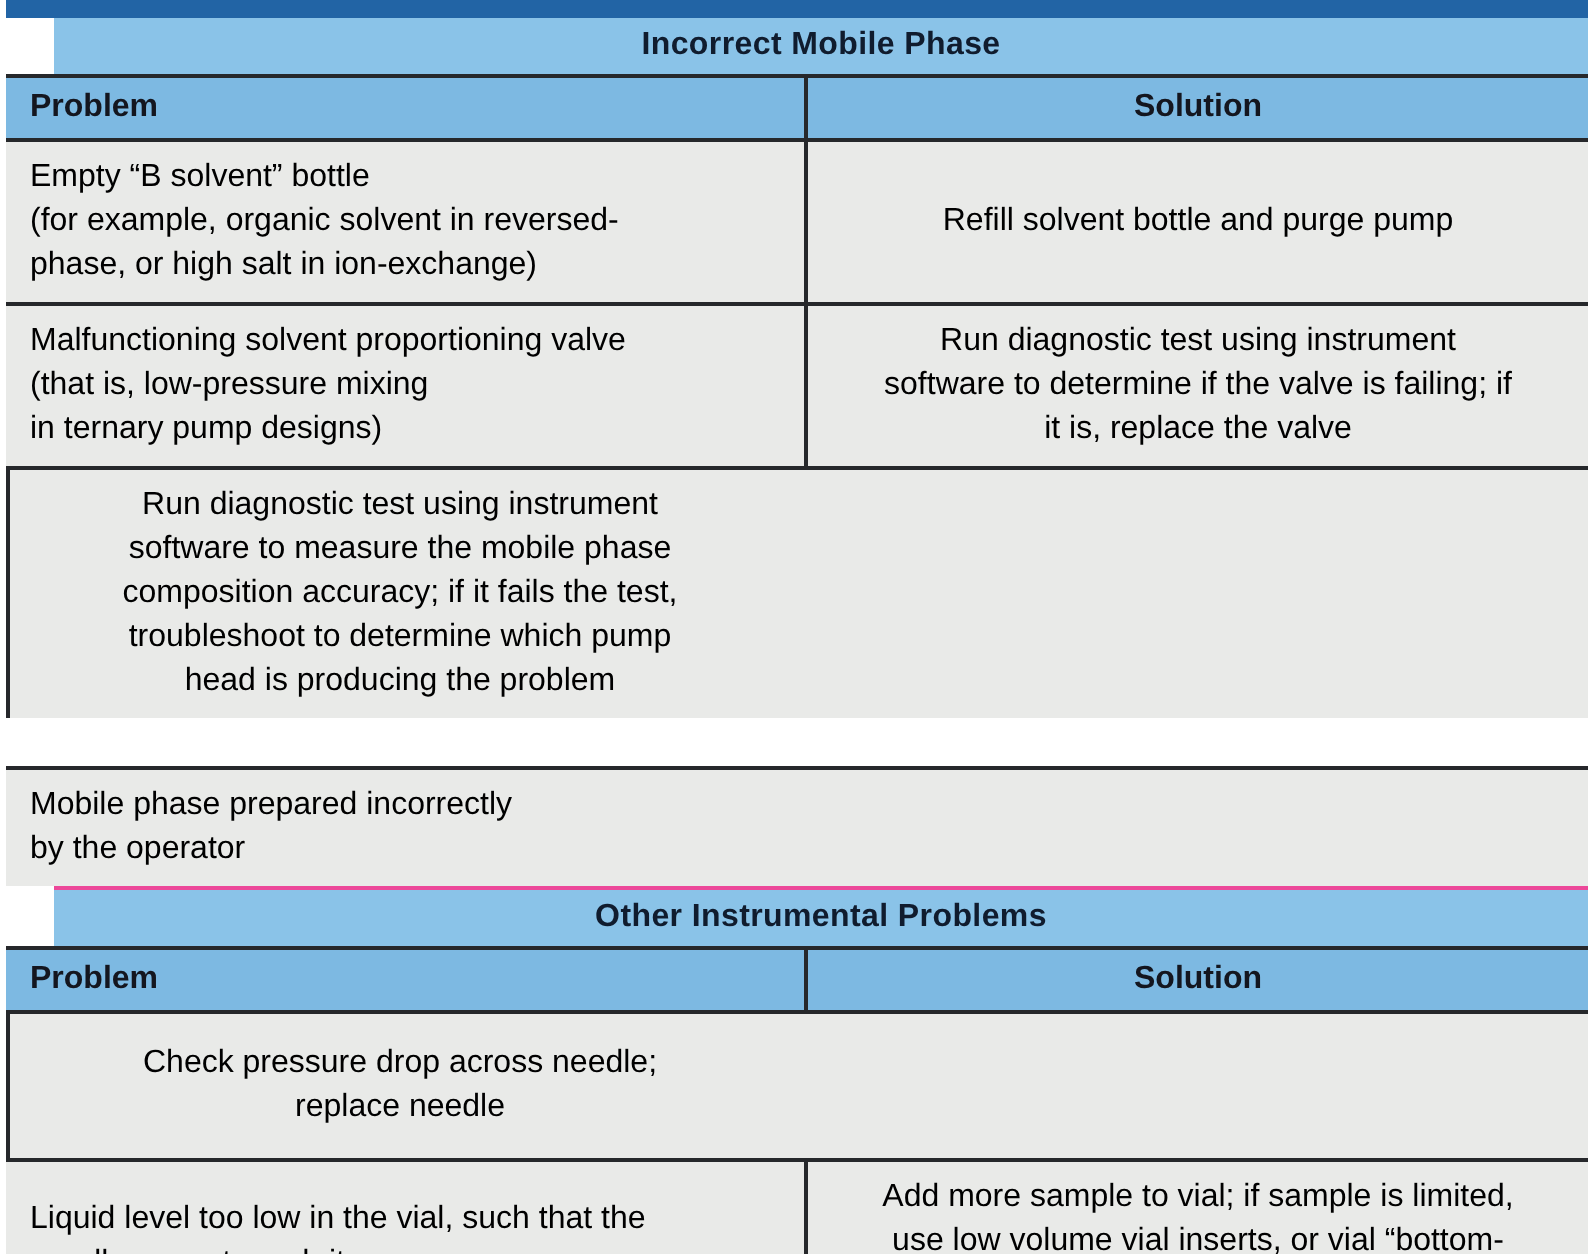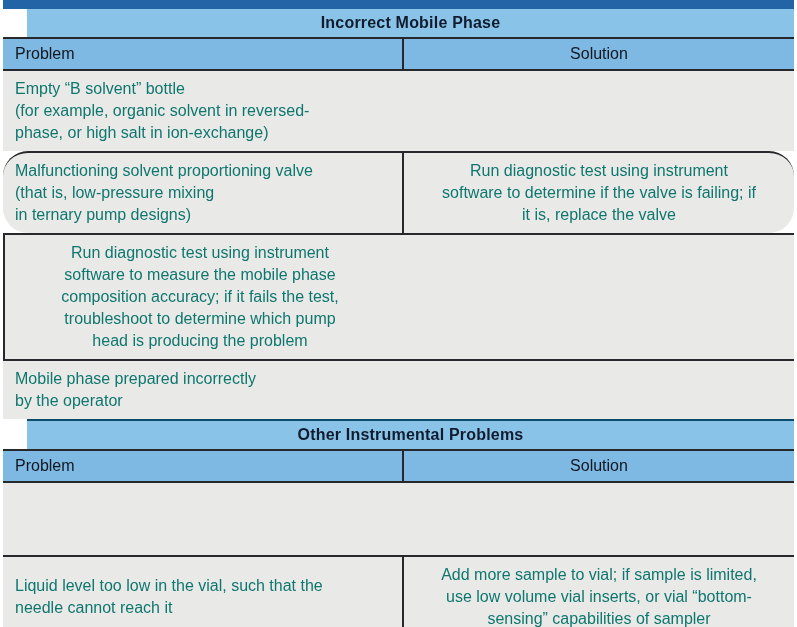--- a/index.html
+++ b/index.html
@@ -35,72 +35,73 @@
   .header-row, .data-row {
     display: flex;
     border-top: 2px solid #26282b;
   }
   .header-row {
     background: #7db9e2;
     height: 32px;
   }
   .header-cell {
     color: #14161f;
-    font-weight: normal;
+    font-weight: bold;
     font-size: 16px;
     display: flex;
     align-items: center;
   }
   .col-problem { width: 399px; }
   .col-solution { width: 392px; border-left: 2px solid #26282b; }
   .header-cell.col-problem { padding-left: 12px; justify-content: flex-start; }
   .header-cell.col-solution { justify-content: center; }
   .data-row { background: #e9eae8; }
   .cell {
-    color: #0f766e;
+    color: #000000;
     font-size: 16px;
     line-height: 22px;
     white-space: pre-line;
     display: flex;
     align-items: center;
   }
   .cell.col-problem {
     padding: 7px 8px 7px 12px;
     text-align: left;
     justify-content: flex-start;
   }
   .cell.col-solution {
     padding: 7px 6px;
     text-align: center;
     justify-content: center;
   }
   .row-1 { min-height: 78px; }
-  .row-2 { min-height: 76px; border-radius: 25px; }
+  .row-2 { min-height: 76px; }
   .row-3 { min-height: 120px; }
-  .row-4 { min-height: 56px; }
+  .row-4 { min-height: 56px; margin-top: 24px; }
   .row-5 { min-height: 74px; }
   .row-6 { min-height: 73px; }
 </style>
 </head>
 <body>
 
 <div class="doc-table">
   <div class="top-bar"></div>
 
   <div class="section-title">Incorrect Mobile Phase</div>
 
   <div class="header-row">
     <div class="header-cell col-problem">Problem</div>
     <div class="header-cell col-solution">Solution</div>
   </div>
 
   <div class="data-row row-1">
     <div class="cell col-problem">Empty “B solvent” bottle
 (for example, organic solvent in reversed-
 phase, or high salt in ion-exchange)</div>
+    <div class="cell col-solution">Refill solvent bottle and purge pump</div>
   </div>
 
   <div class="data-row row-2">
     <div class="cell col-problem">Malfunctioning solvent proportioning valve
 (that is, low-pressure mixing
 in ternary pump designs)</div>
     <div class="cell col-solution">Run diagnostic test using instrument
 software to determine if the valve is failing; if
 it is, replace the valve</div>
   </div>
@@ -111,28 +112,30 @@
 composition accuracy; if it fails the test,
 troubleshoot to determine which pump
 head is producing the problem</div>
   </div>
 
   <div class="data-row row-4">
     <div class="cell col-problem">Mobile phase prepared incorrectly
 by the operator</div>
   </div>
 
-  <div class="section-title" style="border-top: 2px solid #0c4a6e; height: 30px;">Other Instrumental Problems</div>
+  <div class="section-title" style="border-top: 2px solid #ec4899; height: 30px;">Other Instrumental Problems</div>
 
   <div class="header-row">
     <div class="header-cell col-problem">Problem</div>
     <div class="header-cell col-solution">Solution</div>
   </div>
 
   <div class="data-row row-5">
+    <div class="cell col-solution">Check pressure drop across needle;
+replace needle</div>
   </div>
 
   <div class="data-row row-6">
     <div class="cell col-problem">Liquid level too low in the vial, such that the
 needle cannot reach it</div>
     <div class="cell col-solution">Add more sample to vial; if sample is limited,
 use low volume vial inserts, or vial “bottom-
 sensing” capabilities of sampler</div>
   </div>
 </div>

